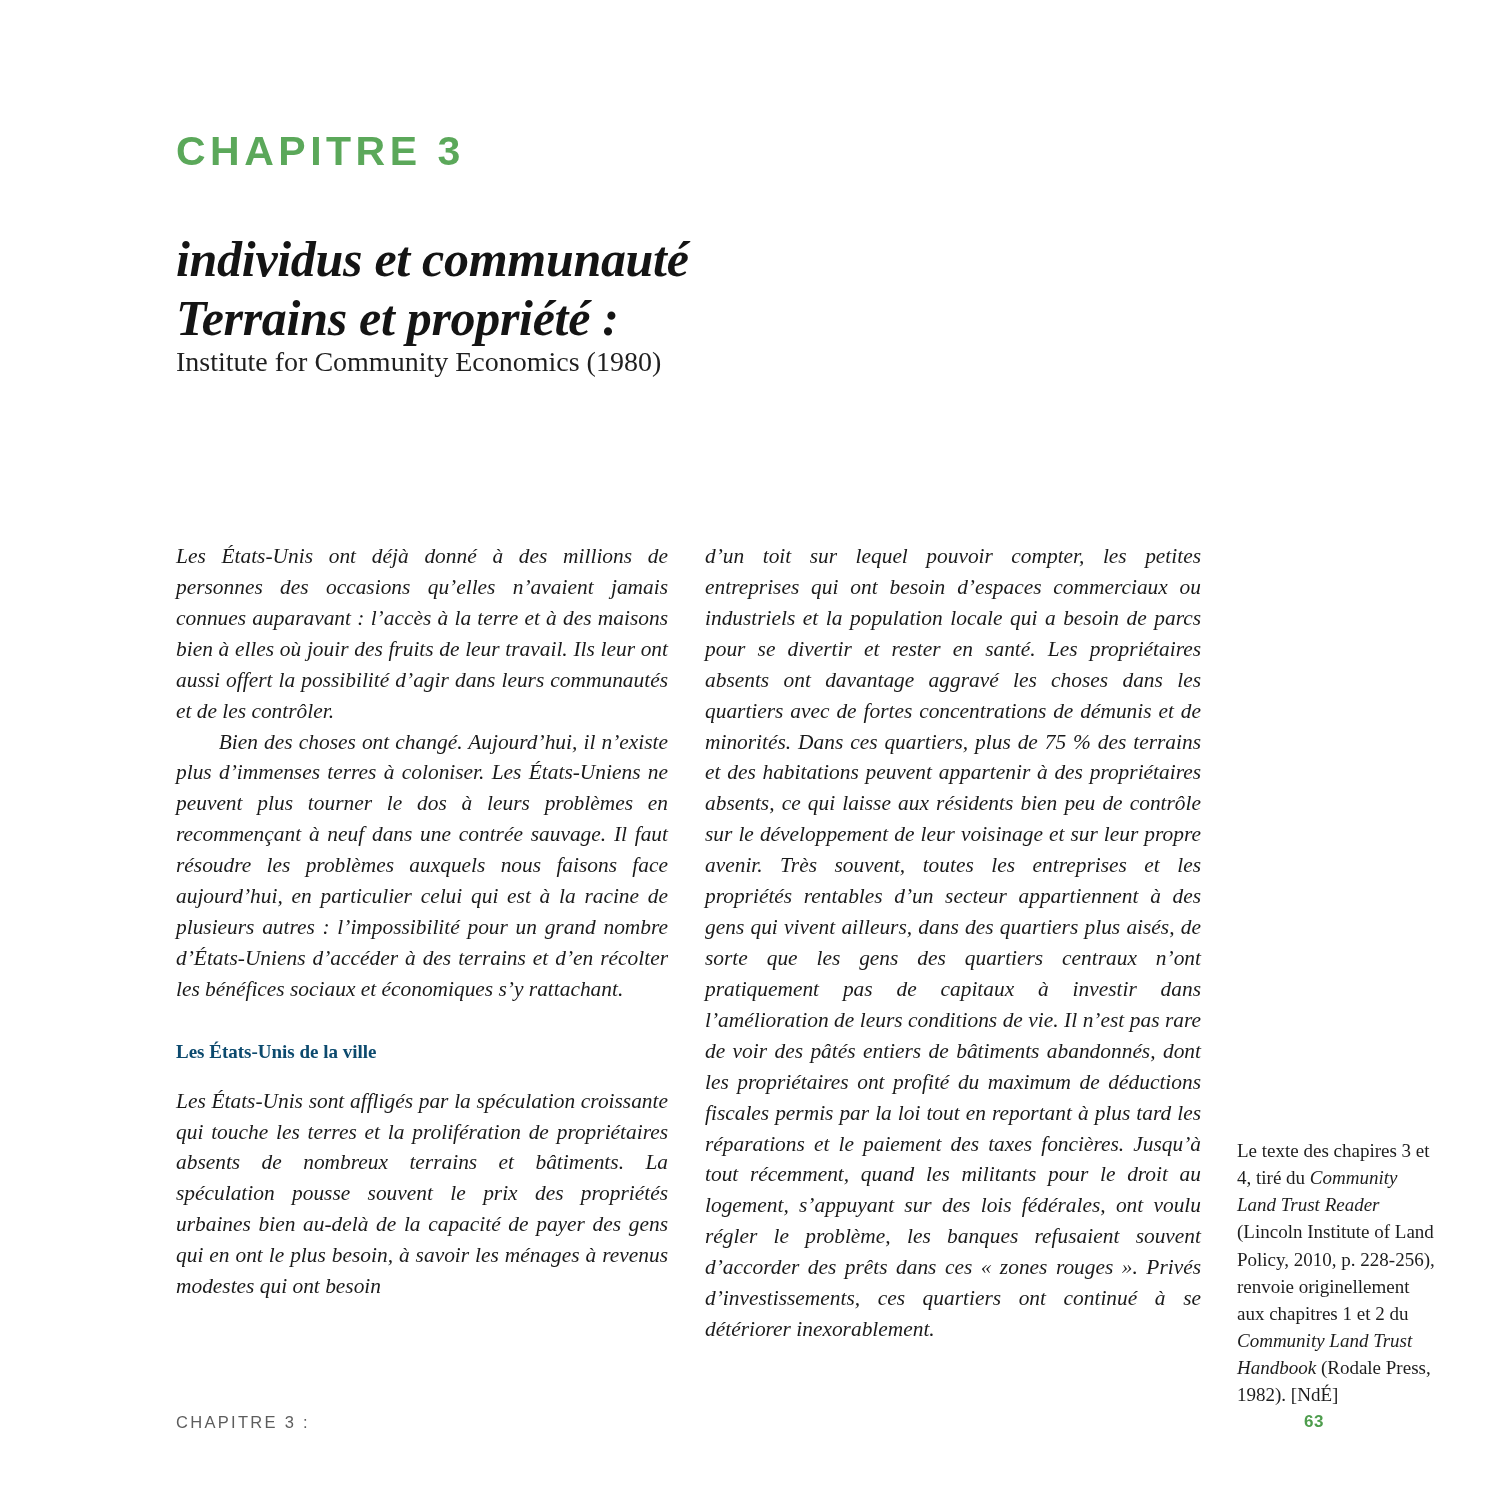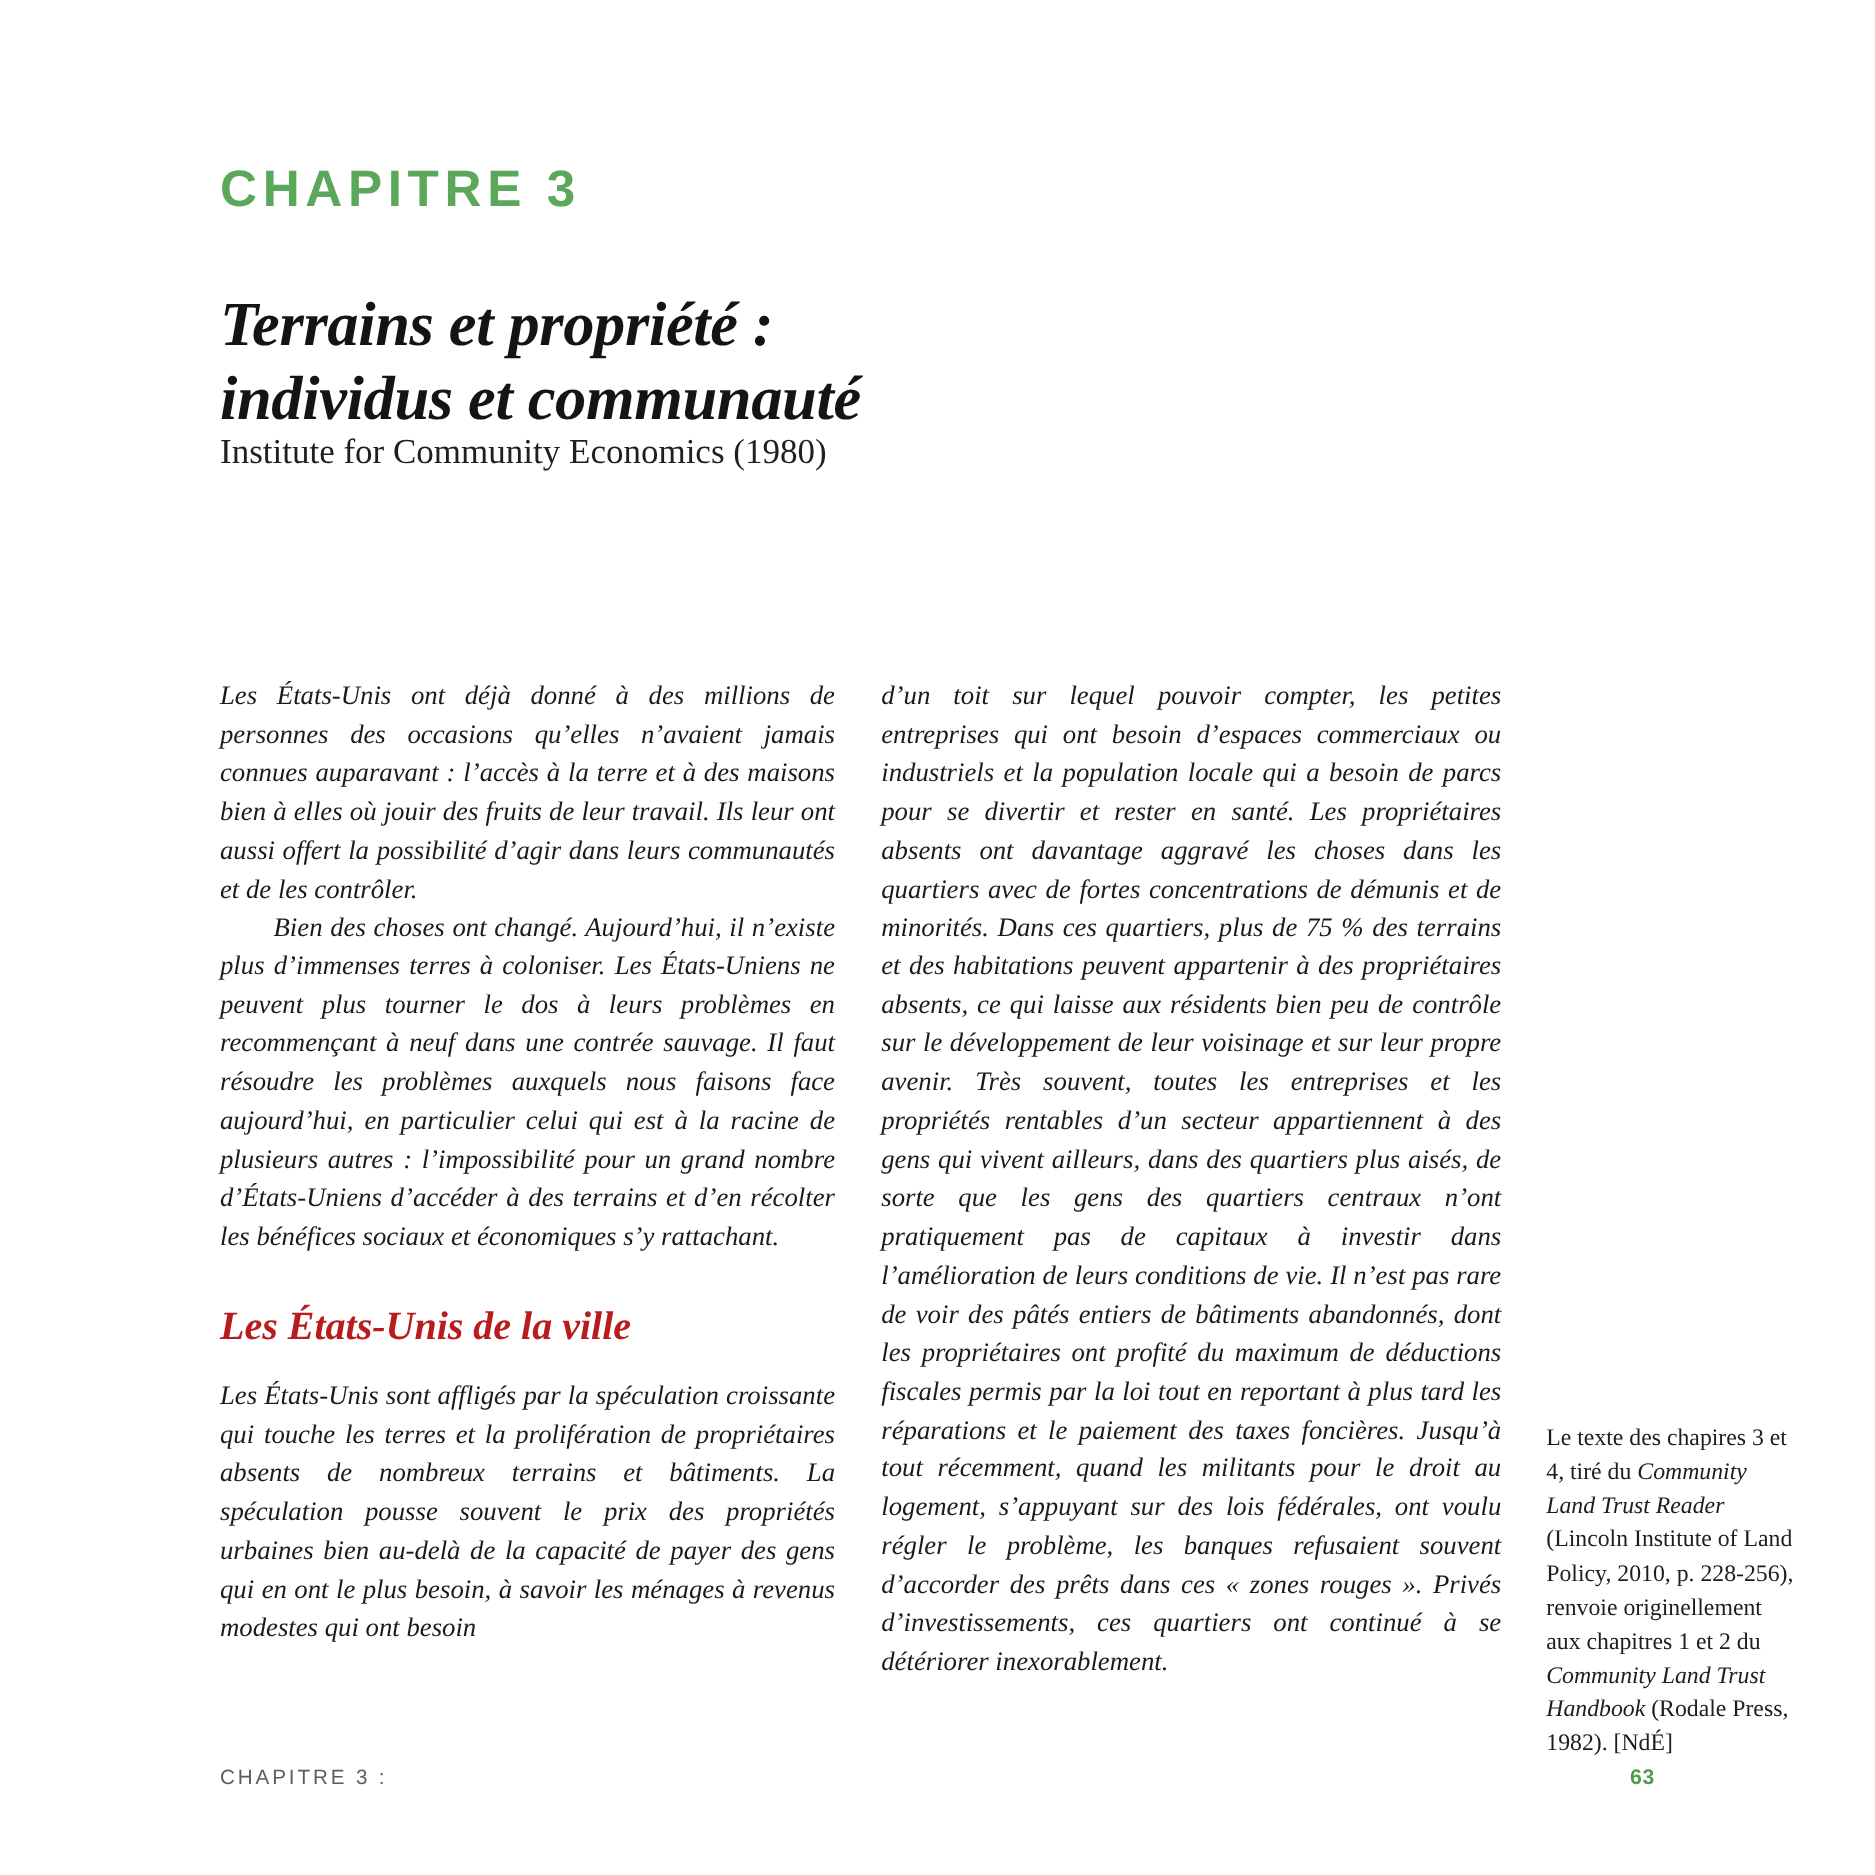--- a/index.html
+++ b/index.html
@@ -75,27 +75,26 @@
 
   .col p {
     margin: 0;
     font-style: italic;
   }
   .col p + p {
     text-indent: 2.0em;
   }
 
   .section-heading {
-    font-size: 32px;
+    font-size: 19px;
     font-weight: 700;
     line-height: 1.2;
     margin: 36px 0 22px 0;
     text-align: left;
-    color: #b91c1c;
-    font-style: italic;
+    color: #0c4a6e;
   }
 
   
   .margin-note {
     position: absolute;
     left: 1237px;
     top: 1137px;
     width: 200px;
     font-size: 19px;
     line-height: 1.43;
@@ -141,22 +140,22 @@
   }
 </style>
 </head>
 <body>
 
 <div class="page">
 
   <div class="chapter-eyebrow">CHAPITRE 3</div>
 
   <h1 class="chapter-title">
+    <span class="title-line">individus et communauté</span>
     <span class="title-line">Terrains et propriété :</span>
-    <span class="title-line">individus et communauté</span>
   </h1>
 
   <div class="chapter-byline">Institute for Community Economics (1980)</div>
 
   <div class="col col-left">
     <p>Les États-Unis ont déjà donné à des millions de personnes des occasions qu’elles n’avaient jamais connues auparavant : l’accès à la terre et à des maisons bien à elles où jouir des fruits de leur travail. Ils leur ont aussi offert la possibilité d’agir dans leurs communautés et de les contrôler.</p>
     <p>Bien des choses ont changé. Aujourd’hui, il n’existe plus d’immenses terres à coloniser. Les États-Uniens ne peuvent plus tourner le dos à leurs problèmes en recommençant à neuf dans une contrée sauvage. Il faut résoudre les problèmes auxquels nous faisons face aujourd’hui, en particulier celui qui est à la racine de plusieurs autres : l’impossibilité pour un grand nombre d’États-Uniens d’accéder à des terrains et d’en récolter les bénéfices sociaux et économiques s’y rattachant.</p>
     <h2 class="section-heading">Les États-Unis de la ville</h2>
     <p>Les États-Unis sont affligés par la spéculation croissante qui touche les terres et la prolifération de propriétaires absents de nombreux terrains et bâtiments. La spéculation pousse souvent le prix des propriétés urbaines bien au-delà de la capacité de payer des gens qui en ont le plus besoin, à savoir les ménages à revenus modestes qui ont besoin</p>
   </div>

